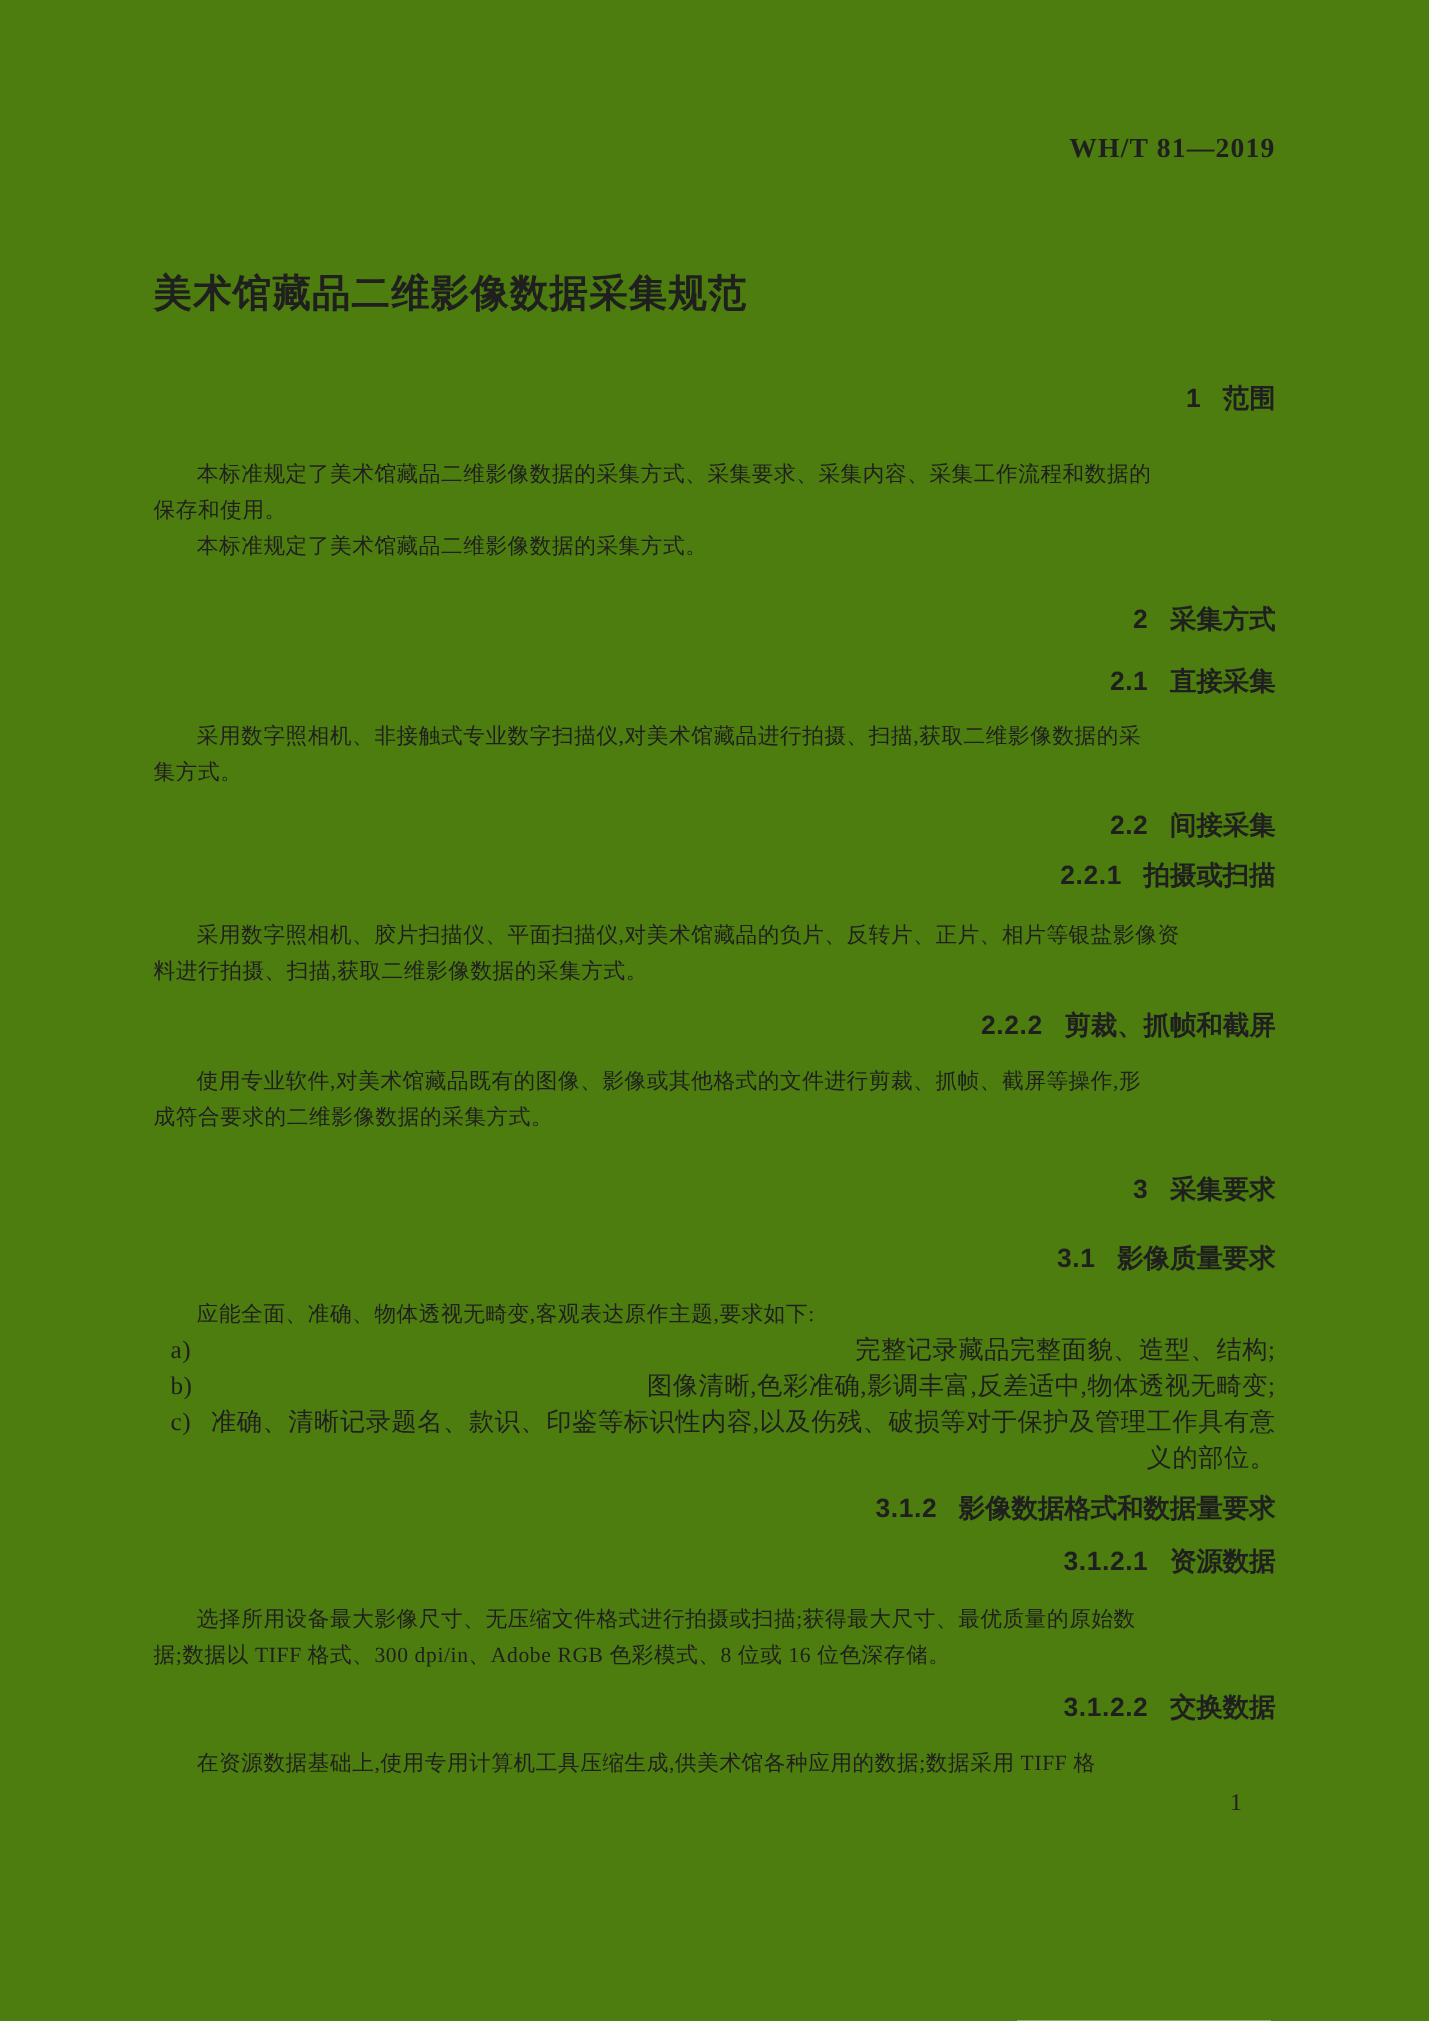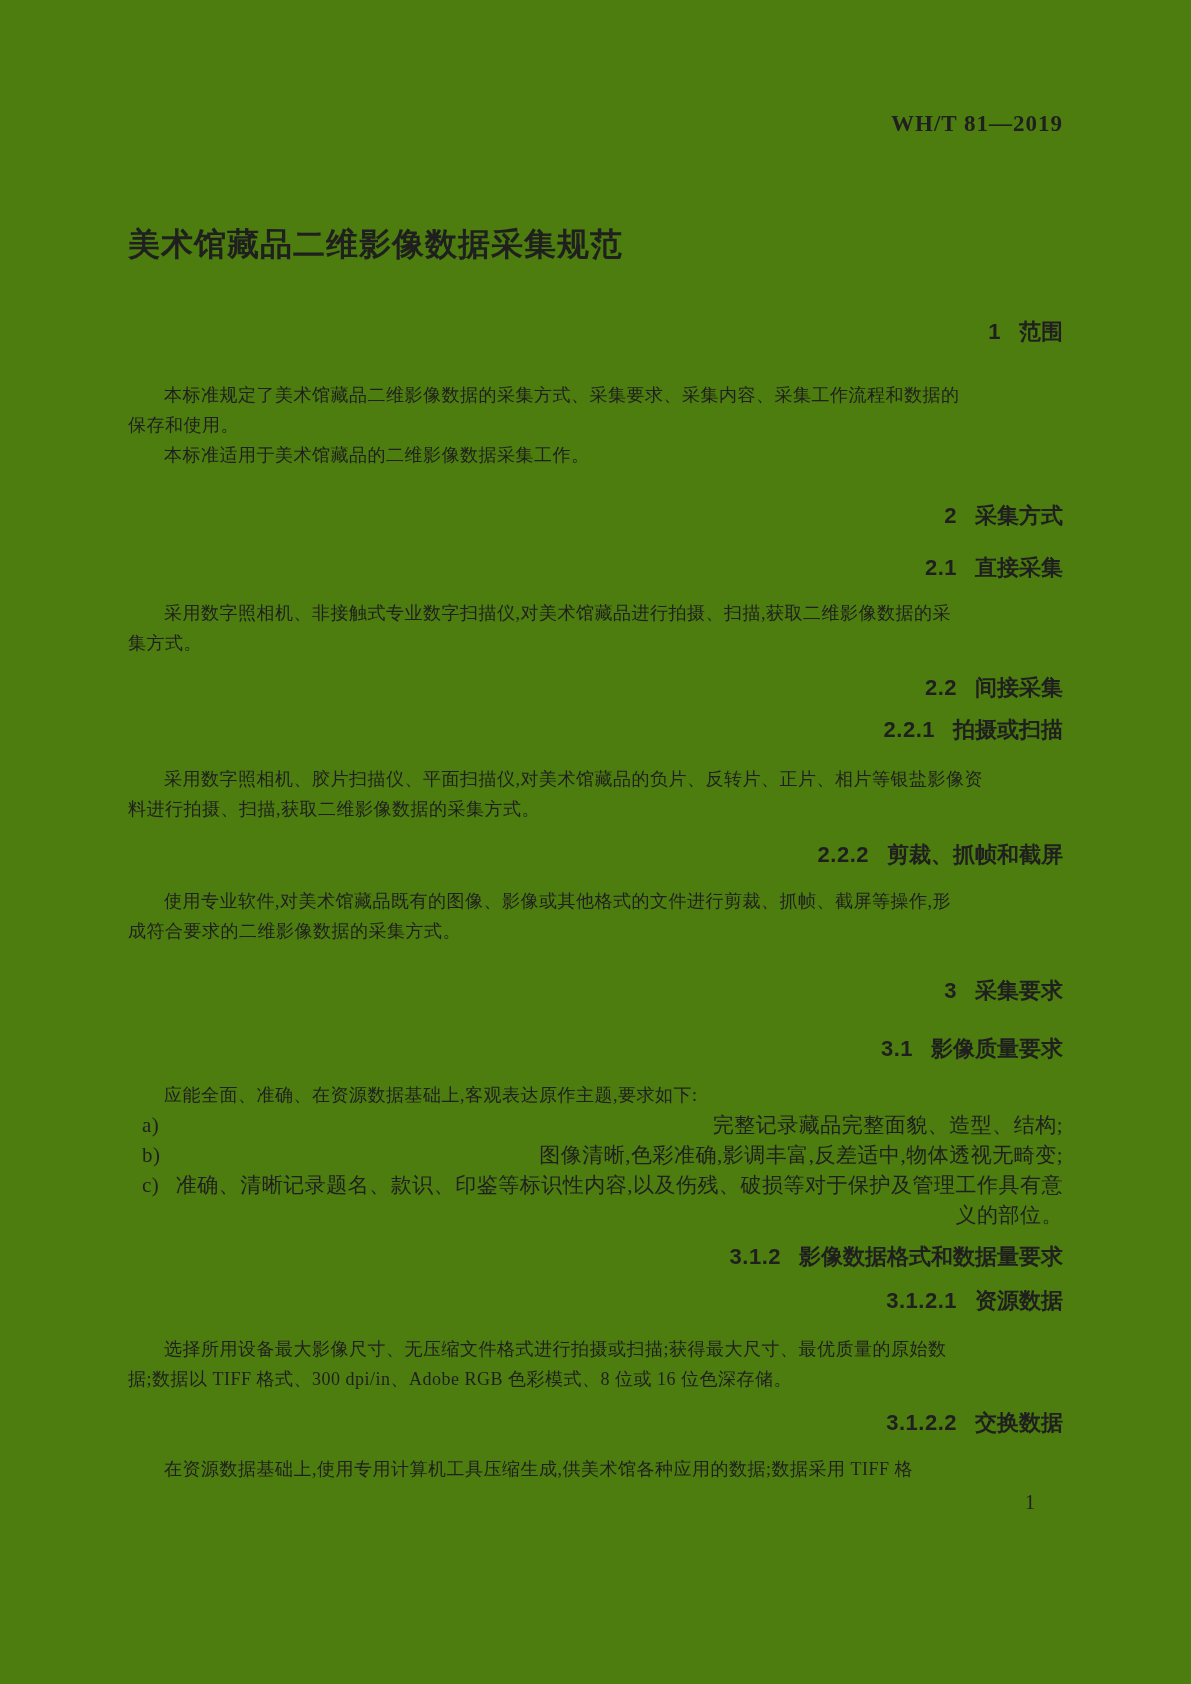--- a/index.html
+++ b/index.html
@@ -106,21 +106,21 @@
 
     <div class="doc-code">WH/T 81—2019</div>
 
     <div class="doc-title">美术馆藏品二维影像数据采集规范</div>
 
     <div class="heading mt-h1">
       <span class="h-num">1</span><span>范围</span>
     </div>
     <div class="para mt-p1">本标准规定了美术馆藏品二维影像数据的采集方式、采集要求、采集内容、采集工作流程和数据的
 保存和使用。</div>
-    <div class="para mt-0">本标准适用于美术馆藏品的二维影像数据采集工作。</div>
+    <div class="para mt-0">本标准规定了美术馆藏品二维影像数据的采集方式。</div>
 
     <div class="heading mt-h2">
       <span class="h-num">2</span><span>采集方式</span>
     </div>
 
     <div class="heading mt-h21">
       <span class="h-num">2.1</span><span>直接采集</span>
     </div>
     <div class="para mt-18">采用数字照相机、非接触式专业数字扫描仪,对美术馆藏品进行拍摄、扫描,获取二维影像数据的采
 集方式。</div>
@@ -142,21 +142,21 @@
 成符合要求的二维影像数据的采集方式。</div>
 
     <div class="heading mt-33">
       <span class="h-num">3</span><span>采集要求</span>
     </div>
 
     <div class="heading mt-34">
       <span class="h-num">3.1</span><span>影像质量要求</span>
     </div>
 
-    <div class="para mt-19">应能全面、准确、在资源数据基础上,客观表达原作主题,要求如下:</div>
+    <div class="para mt-19">应能全面、准确、物体透视无畸变,客观表达原作主题,要求如下:</div>
 
     <div class="list">
       <div class="list-item">
         <span class="li-marker">a)</span>
         <span class="li-text">完整记录藏品完整面貌、造型、结构;</span>
       </div>
       <div class="list-item">
         <span class="li-marker">b)</span>
         <span class="li-text">图像清晰,色彩准确,影调丰富,反差适中,物体透视无畸变;</span>
       </div>

